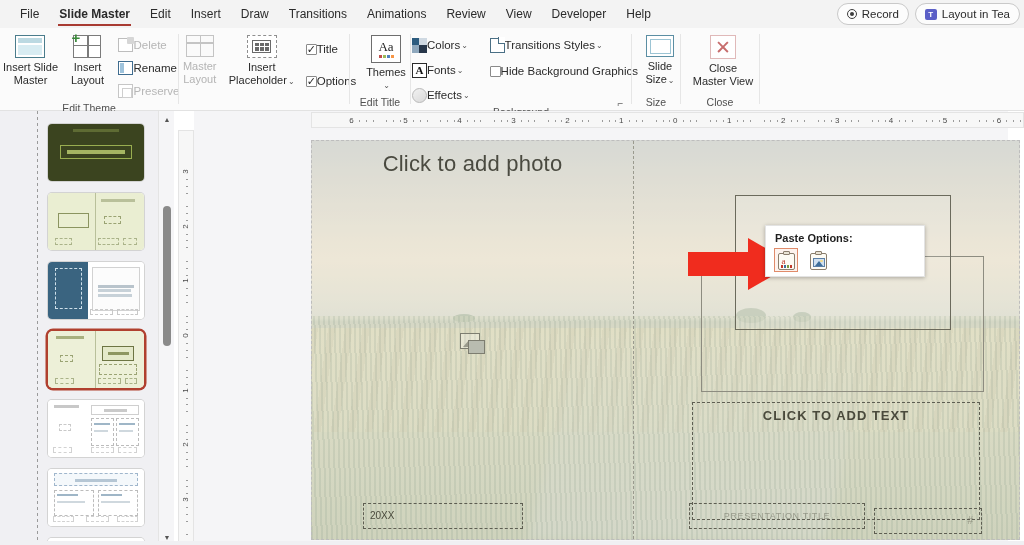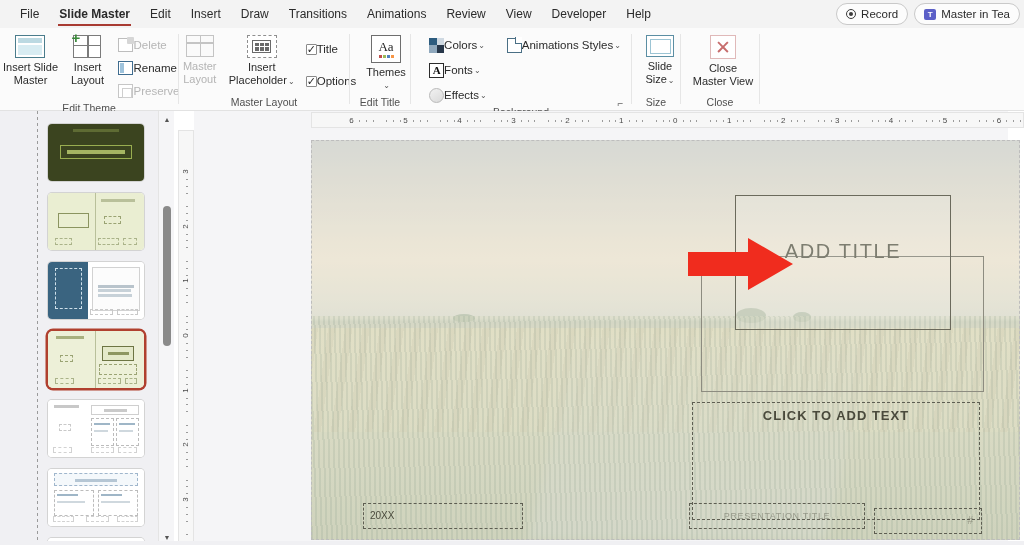--- a/index.html
+++ b/index.html
@@ -352,21 +352,21 @@
     <div class="menu-item">Developer</div>
     <div class="menu-item">Help</div>
 
     <div class="menubar-right">
       <div class="mb-btn">
         <span class="rec-dot"></span>
         <span>Record</span>
       </div>
       <div class="mb-btn">
         <span class="teams-ic"></span>
-        <span>Master in Tea</span>
+        <span>Layout in Tea</span>
       </div>
     </div>
   </div>
 
   <div class="ribbon">
 
     <div class="rgroup" style="left:0; width:178px;">
       <div class="rgroup-body" style="gap:2px; padding-left:6px;">
         <div class="bigbtn">
           <span class="ic ic-slidemaster"></span>
@@ -437,21 +437,20 @@
           <div class="smallbtn">
             <span class="cbx checked"></span>
             <span>Title</span>
           </div>
           <div class="smallbtn">
             <span class="cbx checked"></span>
             <span>Options</span>
           </div>
         </div>
       </div>
-      <div class="rgroup-label">Master Layout</div>
     </div>
     <div class="rsep" style="left:349px"></div>
 
     <div class="rgroup" style="left:350px; width:60px;">
       <div class="rgroup-body" style="padding-left:12px;">
         <div class="bigbtn" style="width:40px">
           <span class="ic ic-themes">
             <span class="aa">Aa</span>
             <span class="bar">
               <i style="background:#c0504d"></i>
@@ -490,22 +489,26 @@
           </div>
           <div class="smallbtn">
             <span class="ic ic-effects"></span>
             <span>Effects</span>
             <span class="chev">⌄</span>
           </div>
         </div>
         <div style="display:flex;flex-direction:column;gap:4px;padding-top:2px;">
           <div class="smallbtn">
             <span class="ic ic-bgstyles"></span>
-            <span>Animations Styles</span>
+            <span>Transitions Styles</span>
             <span class="chev">⌄</span>
+          </div>
+          <div class="smallbtn">
+            <span class="cbx"></span>
+            <span>Hide Background Graphics</span>
           </div>
         </div>
       </div>
       <div class="rgroup-label">Background</div>
       <div class="launcher">⌐</div>
     </div>
     <div class="rsep" style="left:631px"></div>
 
     <div class="rgroup" style="left:632px; width:48px;">
       <div class="rgroup-body" style="padding-left:8px;">
@@ -783,20 +786,27 @@
     <div class="tree" style="left:60%;top:42%;width:30px;height:15px;"></div>
     <div class="tree" style="left:68%;top:43%;width:18px;height:10px;"></div>
     <div class="tree" style="left:20%;top:43.5%;width:22px;height:8px;"></div>
     <div class="field"></div>
     <div class="furrows"></div>
     <div class="track"></div>
     <div class="grass"></div>
     <div class="wash"></div>
     <div class="slide-border-dash"></div>
 
+    <div class="ph" style="left:1px;top:1px;width:322px;bottom:1px;border-right:1px dashed #9a9a8e;">
+      <div class="ph-text" style="top:10px;font-size:22px;color:#4a4a40;font-weight:400;letter-spacing:.2px;">Click to add photo</div>
+      <div class="photo-icon" style="left:148px;top:192px;">
+        <span class="back"></span>
+          <span class="front"></span>
+      </div>
+    </div>
 
     <div class="ph ph-thin" style="left:390px;top:116px;width:283px;height:136px;"></div>
 
     <div class="ph ph-solid" style="left:424px;top:55px;width:216px;height:135px;background:rgba(255,255,255,.10);">
       <div class="ph-text" style="top:44px;font-size:20px;letter-spacing:1.6px;color:#7d7d70;">ADD TITLE</div>
     </div>
 
     <div class="ph ph-dash" style="left:381px;top:262px;width:288px;height:118px;">
       <div class="ph-text" style="top:5px;font-size:13px;font-weight:bold;letter-spacing:1px;color:#4a4a3c;">CLICK TO ADD TEXT</div>
     </div>
@@ -811,15 +821,40 @@
       <div class="ph-text" style="top:6px;text-align:right;padding-right:8px;font-size:10px;color:#6a6a5c;opacity:.6;">#</div>
     </div>
   </div>
 
   <div class="red-arrow">
     <svg width="105" height="52" viewBox="0 0 105 52" xmlns="http://www.w3.org/2000/svg">
       <path d="M0,14 L60,14 L60,0 L105,26 L60,52 L60,38 L0,38 Z" fill="#f02c1e"></path>
     </svg>
   </div>
 
+  <div class="paste-pop">
+    <div class="paste-title">Paste Options:</div>
+    <div class="paste-btns">
+      <div class="pbtn sel">
+        <span class="clip">
+          <span class="clipTop"></span>
+            <span class="body"></span>
+          <span class="a">a</span>
+          <span class="bars">
+              <i style="background:#c0392b"></i>
+              <i style="background:#3f6f9b"></i>
+              <i style="background:#7a9b3f"></i>
+              <i style="background:#c0392b"></i>
+            </span>
+        </span>
+      </div>
+      <div class="pbtn">
+        <span class="clip">
+          <span class="clipTop"></span>
+            <span class="body"></span>
+          <span class="pic"></span>
+        </span>
+      </div>
+    </div>
+  </div>
 
   <div class="statusbar"></div>
 </div>
 
 </body></html>

